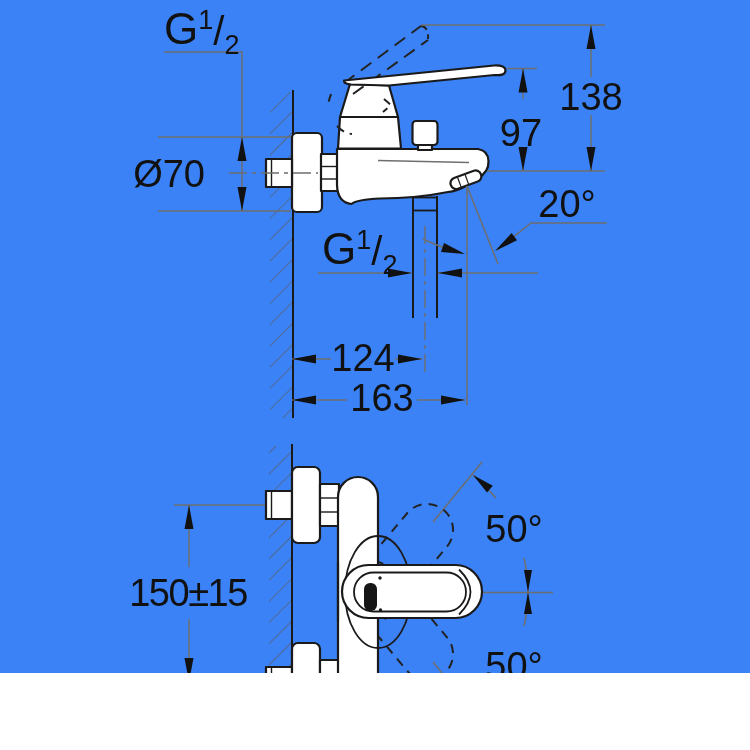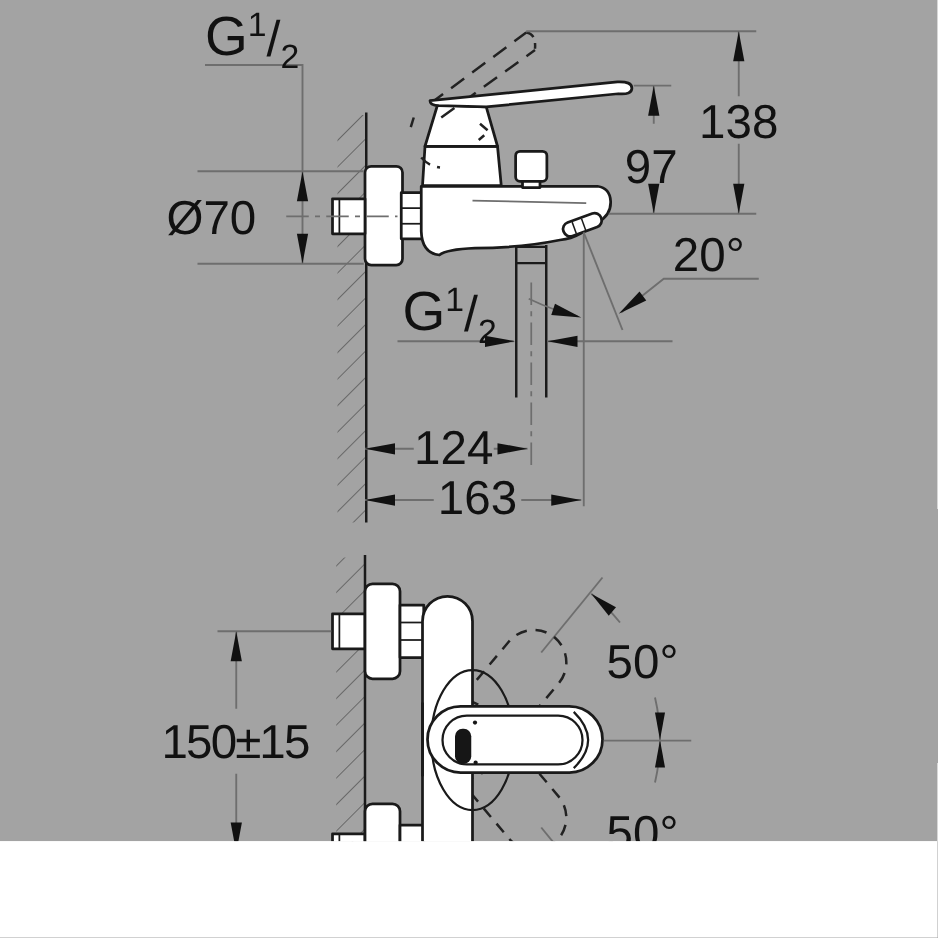--- a/index.html
+++ b/index.html
@@ -1,16 +1,16 @@
 <!DOCTYPE html>
 <html><head>
 <meta charset="utf-8">
 <style>
   html,body{margin:0;padding:0;background:#ffffff;}
-  .stage{width:750px;height:673px;position:relative;background:#a3a3a3;overflow:hidden;}
+  .stage{width:750px;height:673px;position:relative;background:#3b82f6;overflow:hidden;}
   svg{display:block;}
   text{font-family:"Liberation Sans","DejaVu Sans",sans-serif;fill:#111;}
   .dim-num{font-size:38px;}
   .thread-g{font-size:44px;}
   .thread-sup{font-size:27px;}
   .thread-slash{font-size:40px;}
   .outline{stroke:#1a1a1a;stroke-width:2.2;fill:#ffffff;stroke-linejoin:round;}
   .outline-thin{stroke:#1a1a1a;stroke-width:1.8;fill:none;}
   .dimline{stroke:#6e6e6e;stroke-width:1.5;fill:none;}
   .centerline{stroke:#6e6e6e;stroke-width:1.4;fill:none;stroke-dasharray:18 5 4 5;}

